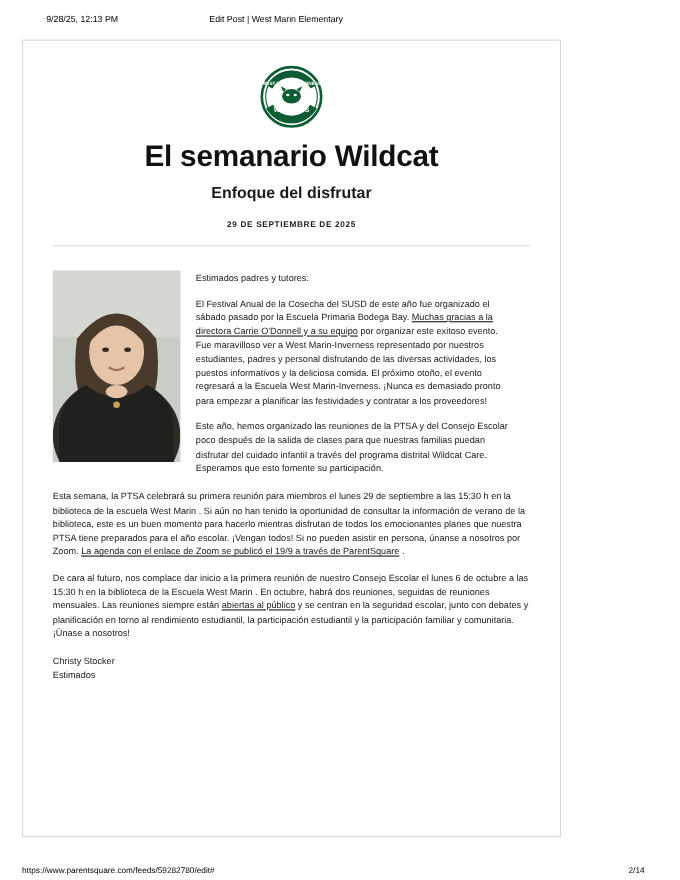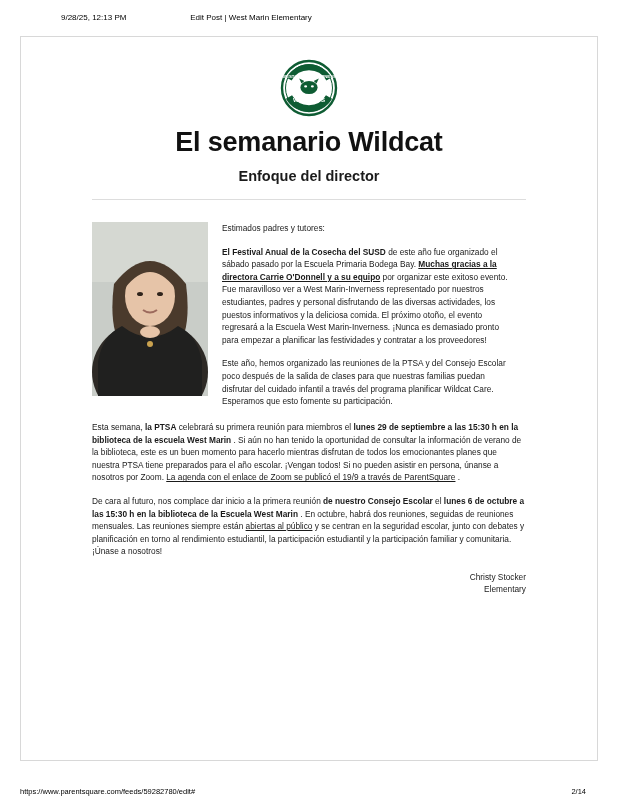--- a/index.html
+++ b/index.html
@@ -29,21 +29,21 @@
     top: 13px;
     left: 0;
     width: 618px;
     display: flex;
     align-items: baseline;
     font-size: 8px;
     color: #000;
   }
   .print-header .ph-left {
     position: absolute;
-    left: 29px;
+    left: 10px;
     padding-left: 32px;
   }
   .print-header .ph-center {
     position: absolute;
     left: 0;
     width: 502px;
     text-align: center;
   }
 
   
@@ -63,21 +63,21 @@
   .print-footer .pf-right {
     position: absolute;
     right: 32px;
   }
 
   
   .doc {
     position: absolute;
     left: 20px;
     top: 36px;
-    width: 578px;
+    width: 490px;
     height: 725px;
     background: #fff;
     border: 1px solid #d8d8d8;
     box-sizing: border-box;
   }
 
   .logo-wrap {
     margin-top: 22px;
     display: flex;
     justify-content: center;
@@ -143,28 +143,27 @@
     font-size: 8.3px;
     line-height: 1.52;
     color: #1a1a1a;
     text-align: left;
   }
   .text-col p {
     margin: 0 15px 11px 0;
   }
   .text-col p:last-child { margin-bottom: 0; }
 
-  b { font-weight: bold; }
+  b { font-weight: normal; }
   .u { text-decoration: underline; }
 
   .sig {
     margin-top: 13px;
     font-size: 8.3px;
     line-height: 1.5;
-    text-align: right;
   }
 
   .below-portrait {
     width: 434px;
     margin: 12px auto;
     font-size: 8.3px;
     line-height: 1.52;
     color: #1a1a1a;
   }
   .below-portrait p { margin: 0 0 11px 0; }
@@ -197,21 +196,22 @@
           </g>
           <g fill="#ffffff">
             <ellipse cx="25.6" cy="27.4" rx="1.5" ry="1.1"></ellipse>
             <ellipse cx="32.4" cy="27.4" rx="1.5" ry="1.1"></ellipse>
           </g>
         </svg>
       </div>
     </div>
 
     <div class="title">El semanario Wildcat</div>
-    <div class="subtitle">Enfoque del director</div>
+    <div class="subtitle">Enfoque del disfrutar</div>
+    <div class="dateline">29 DE SEPTIEMBRE DE 2025</div>
 
     <div class="divider"></div>
 
     <div class="body-wrap">
       <div class="portrait">
         <svg width="116" height="174" viewBox="0 0 116 174" xmlns="http://www.w3.org/2000/svg">
           <rect width="116" height="174" fill="#c9cdc8"></rect>
           <rect y="0" width="116" height="60" fill="#d5d8d2"></rect>
           <ellipse cx="58" cy="150" rx="58" ry="52" fill="#2e2a26"></ellipse>
           <ellipse cx="58" cy="148" rx="44" ry="44" fill="#3a3330"></ellipse>
@@ -223,30 +223,30 @@
           <path d="M51 88 q7 5 14 0" stroke="#9c6a5c" stroke-width="2" fill="none"></path>
           <path d="M30 104 q28 22 56 0 q20 10 24 36 l0 34 l-104 0 l0 -34 q4 -26 24 -36 z" fill="#20201f"></path>
           <ellipse cx="58" cy="110" rx="10" ry="6" fill="#e6c4a8"></ellipse>
           <circle cx="58" cy="122" r="3" fill="#caa24f"></circle>
         </svg>
       </div>
 
       <div class="text-col">
         <p>Estimados padres y tutores:</p>
         <p><b>El Festival Anual de la Cosecha del SUSD</b> de este año fue organizado el sábado pasado por la Escuela Primaria Bodega Bay. <b class="u">Muchas gracias a la directora Carrie O'Donnell y a su equipo</b> por organizar este exitoso evento. Fue maravilloso ver a West Marin-Inverness representado por nuestros estudiantes, padres y personal disfrutando de las diversas actividades, los puestos informativos y la deliciosa comida. El próximo otoño, el evento regresará a la Escuela West Marin-Inverness. ¡Nunca es demasiado pronto para empezar a planificar las festividades y contratar a los proveedores!</p>
-        <p>Este año, hemos organizado las reuniones de la PTSA y del Consejo Escolar poco después de la salida de clases para que nuestras familias puedan disfrutar del cuidado infantil a través del programa planificar Wildcat Care. Esperamos que esto fomente su participación.</p>
+        <p>Este año, hemos organizado las reuniones de la PTSA y del Consejo Escolar poco después de la salida de clases para que nuestras familias puedan disfrutar del cuidado infantil a través del programa distrital Wildcat Care. Esperamos que esto fomente su participación.</p>
       </div>
     </div>
 
     <div class="below-portrait" style="margin-top:13px;">
       <p>Esta semana, <b>la PTSA</b> celebrará su primera reunión para miembros el <b>lunes 29 de septiembre a las 15:30 h en la biblioteca de la escuela West Marin</b> . Si aún no han tenido la oportunidad de consultar la información de verano de la biblioteca, este es un buen momento para hacerlo mientras disfrutan de todos los emocionantes planes que nuestra PTSA tiene preparados para el año escolar. ¡Vengan todos! Si no pueden asistir en persona, únanse a nosotros por Zoom. <span class="u">La agenda con el enlace de Zoom se publicó el 19/9 a través de ParentSquare</span> .</p>
       <p>De cara al futuro, nos complace dar inicio a la primera reunión <b>de nuestro Consejo Escolar</b> el <b>lunes 6 de octubre a las 15:30 h en la biblioteca de la Escuela West Marin</b> . En octubre, habrá dos reuniones, seguidas de reuniones mensuales. Las reuniones siempre están <span class="u">abiertas al público</span> y se centran en la seguridad escolar, junto con debates y planificación en torno al rendimiento estudiantil, la participación estudiantil y la participación familiar y comunitaria. ¡Únase a nosotros!</p>
       <div class="sig">
         <div>Christy Stocker</div>
-        <div>Elementary</div>
+        <div>Estimados</div>
       </div>
     </div>
 
   </div>
 
   <div class="print-footer">
     <div class="pf-left">https://www.parentsquare.com/feeds/59282780/edit#</div>
     <div class="pf-right">2/14</div>
   </div>
 

